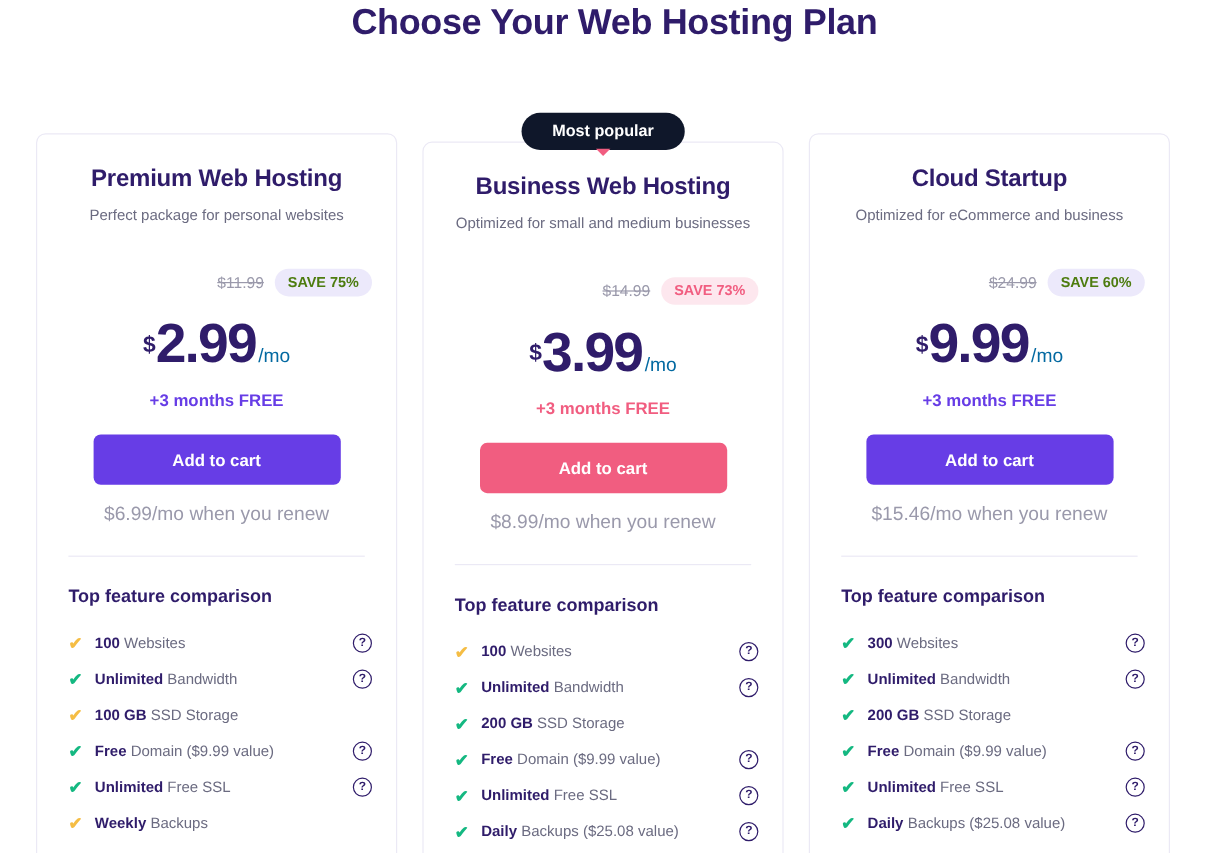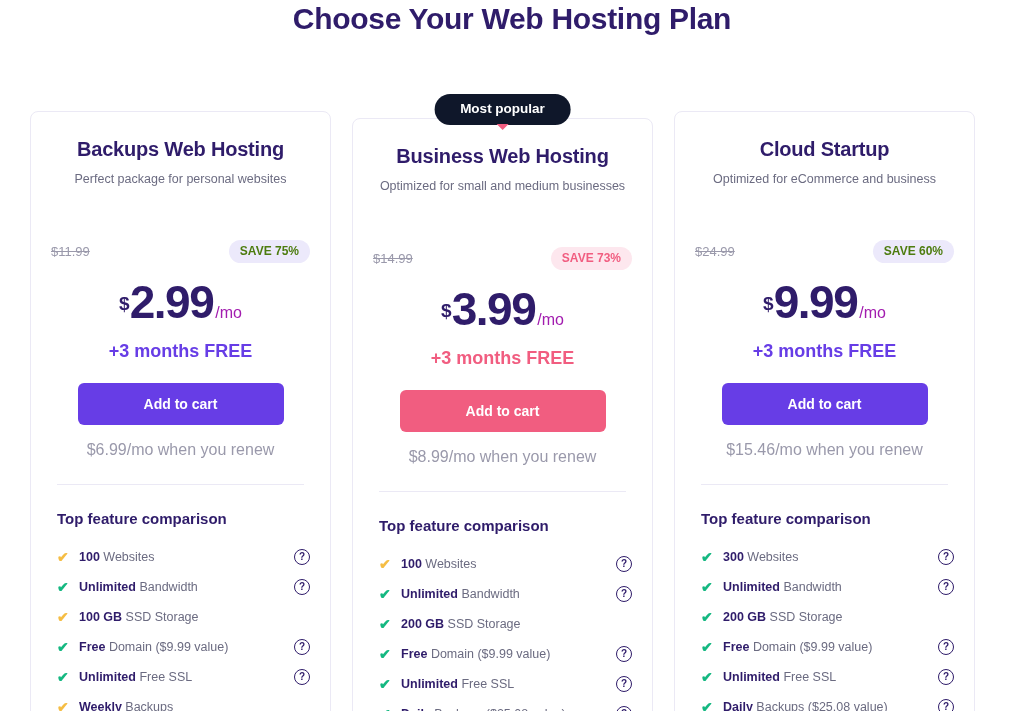--- a/index.html
+++ b/index.html
@@ -97,24 +97,24 @@
   .plan-desc {
     text-align: center;
     font-size: 12.5px;
     color: #6b6b81;
     margin-top: 11px;
   }
 
   
   .save-row {
     display: flex;
-    justify-content: space-between;
+    justify-content: flex-end;
     align-items: center;
     gap: 9px;
-    margin-top: 54px;
+    margin-top: 38px;
   }
   .old-price {
     font-size: 13px;
     color: #9a99ab;
     text-decoration: line-through;
   }
   .save-badge {
     font-size: 12px;
     font-weight: bold;
     padding: 5px 11px 6px 11px;
@@ -139,28 +139,28 @@
     margin-top: 14px;
   }
   .amount {
     font-size: 46px;
     font-weight: bold;
     letter-spacing: -1.5px;
     line-height: 1;
   }
   .per {
     font-size: 16px;
-    color: #a21caf;
+    color: #0369a1;
     margin-left: 2px;
   }
 
   .free-months {
     text-align: center;
     margin-top: 16px;
-    font-size: 18px;
+    font-size: 14px;
     font-weight: bold;
   }
   .free-months.purple { color: #673de6; }
   .free-months.pink   { color: #f15d80; }
 
   
   .cta {
     display: block;
     width: 206px;
     margin: 21px auto 0 auto;
@@ -246,21 +246,21 @@
 </style>
 </head>
 <body>
 
 <div class="page">
 
   <h1 class="page-title">Choose Your Web Hosting Plan</h1>
 
   <div class="cards" id="cards">
       <div class="card">
-        <div class="plan-name">Backups Web Hosting</div>
+        <div class="plan-name">Premium Web Hosting</div>
         <div class="plan-desc">Perfect package for personal websites</div>
         <div class="save-row">
           <span class="old-price">$11.99</span>
           <span class="save-badge purple">SAVE 75%</span>
         </div>
         <div class="price-row">
           <span class="currency">$</span>
           <span class="amount">2.99</span>
           <span class="per">/mo</span>
         </div>

